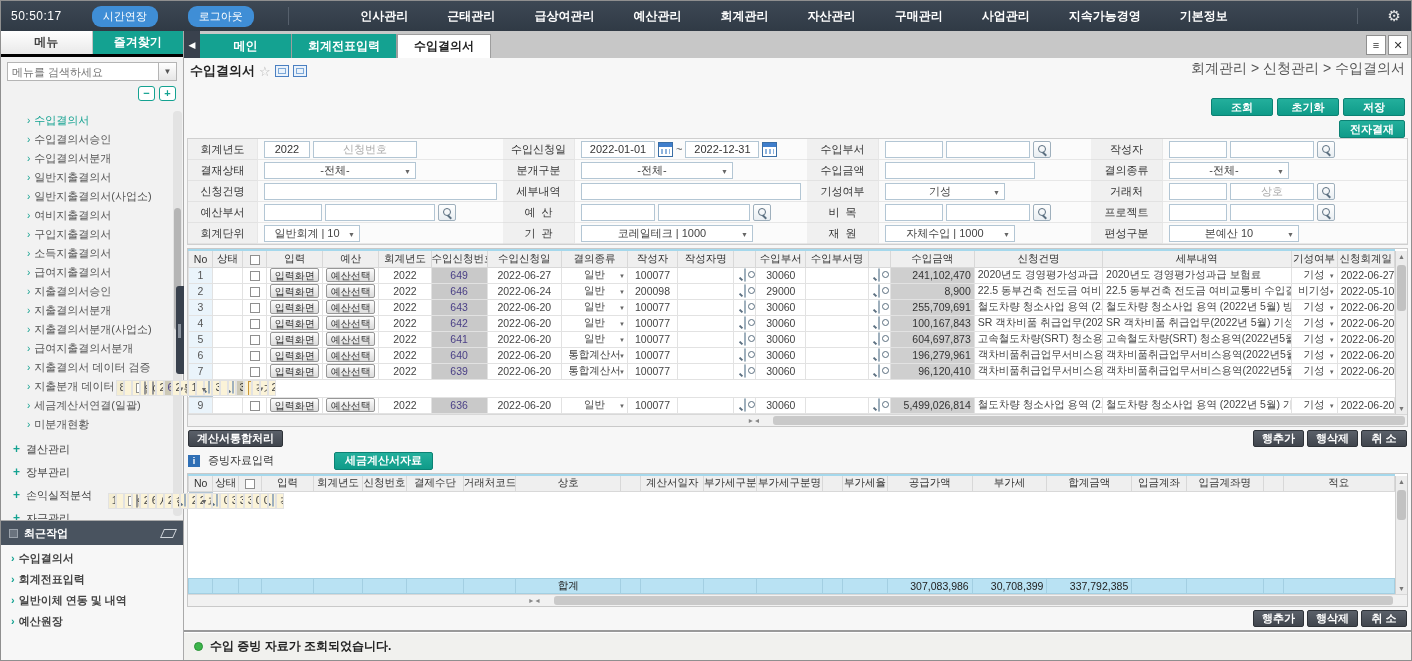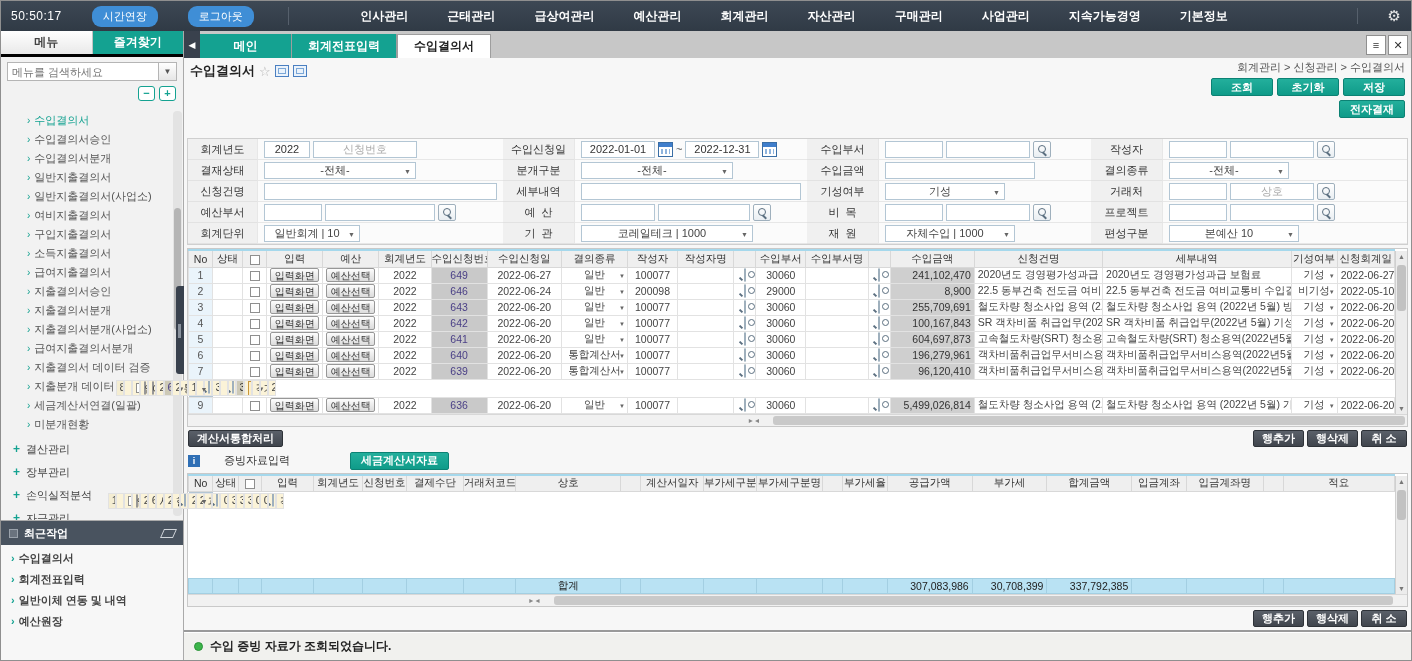--- a/index.html
+++ b/index.html
@@ -62,21 +62,21 @@
   .strip-right { margin-left:auto; display:flex; gap:2px; padding:0 3px 3px 0; }
   .strip-btn { width:20px; height:20px; background:#fff; border:1px solid #8f8f8f; display:flex; align-items:center; justify-content:center; font-size:11px; color:#333; cursor:pointer; }
 
   .pagehead { position:relative; height:80px; flex:0 0 80px; }
   .title-line { position:absolute; left:6px; top:4px; display:flex; align-items:center; gap:4px; }
   .pg-title { font-size:13px; font-weight:bold; color:#222; }
   .star { color:#b5b5b5; font-size:13px; cursor:pointer; }
   .mini-ico { width:14px; height:12px; border:1px solid #4a7fc1; background:#eaf2fb; position:relative; cursor:pointer; }
   .mini-ico::after { content:""; position:absolute; inset:2px; border:1px solid #7ba7d7; }
   .head-right { position:absolute; right:6px; top:2px; text-align:right; }
-  .crumb { font-size:11px; color:#555; margin-bottom:3px; }
+  .crumb { font-size:14px; color:#555; margin-bottom:20px; }
   .btnrow { display:flex; gap:4px; justify-content:flex-end; margin-bottom:4px; }
   .tealbtn { min-width:62px; height:18px; background:linear-gradient(#23af9c,#0f9b89); color:#fff; border:1px solid #0c8274; border-radius:2px; font-weight:bold; font-size:11px; cursor:pointer; padding:0 10px; }
 
   
   .formpanel { margin:0 3px; border:1px solid #cfcfcf; background:#fbfbfb; flex:0 0 107px; display:grid; grid-template-columns:70px 245px 72px 232px 72px 212px 72px 1fr; grid-auto-rows:21px; align-items:center; }
   .flabel { height:100%; background:#f0f0f0; border-bottom:1px solid #e2e2e2; border-right:1px solid #e7e7e7; display:flex; align-items:center; justify-content:center; font-size:11px; color:#333; white-space:pre; }
   .fcell { height:100%; border-bottom:1px solid #e7e7e7; display:flex; align-items:center; gap:3px; padding:0 6px; }
   .inp { height:17px; border:1px solid #b3c6d4; background:#fff; font-size:11px; padding:0 4px; color:#333; }
   .inp::placeholder { color:#aaa; text-align:center; }
   .sel { height:17px; border:1px solid #b3c6d4; background:#fff; display:flex; align-items:center; justify-content:center; position:relative; font-size:11px; color:#444; padding:0 16px 0 6px; cursor:pointer; }
@@ -116,21 +116,21 @@
   .vscroll .vb { position:absolute; bottom:0; left:0; right:0; height:11px; text-align:center; font-size:7px; color:#777; line-height:11px; cursor:pointer; }
   .hscroll { height:12px; background:#f1f1f1; border-top:1px solid #d8d8d8; position:relative; }
   .hscroll .harrows { position:absolute; left:46%; top:1px; font-size:8px; color:#888; }
   .hscroll .hthumb { position:absolute; top:1px; bottom:1px; background:#c9c9c9; border-radius:3px; }
 
   .rowbtns { display:flex; justify-content:flex-end; gap:3px; padding:3px 4px; align-items:center; }
   .darkbtn { min-width:46px; height:17px; background:linear-gradient(#5a6069,#40454d); color:#fff; border:1px solid #2e3238; border-radius:2px; font-size:11px; font-weight:bold; cursor:pointer; padding:0 8px; }
   .between { display:flex; align-items:center; padding:0 4px; }
   .evrow { display:flex; align-items:center; gap:8px; padding:2px 4px 3px; }
   .evico { width:12px; height:12px; background:#2f6fb5; color:#fff; font-size:9px; line-height:12px; text-align:center; font-weight:bold; }
-  .evlabel { font-size:11px; color:#333;margin-left:16px; }
+  .evlabel { font-size:11px; color:#333; }
 
   .g2wrap { margin:0 3px; background:#fff; border:1px solid #c9c9c9; position:relative; height:168px; display:flex; flex-direction:column; }
   .g2spacer { flex:1; }
   .totalrow td { background:#b9e2f3; border:1px solid #a3cfe2; height:15px; color:#222; }
   .statusbar { margin-top:auto; height:30px; flex:0 0 30px; background:#f1f1ee; border-top:2px solid #9a9a9a; box-shadow:inset 0 1px 0 #fff; display:flex; align-items:center; padding:0 10px; gap:7px; }
   .gdot { width:9px; height:9px; border-radius:50%; background:#3cb54a; border:1px solid #2b9238; }
   .statusmsg { font-size:12px; color:#222; font-weight:bold; }
 </style>
 </head>
 <body>

